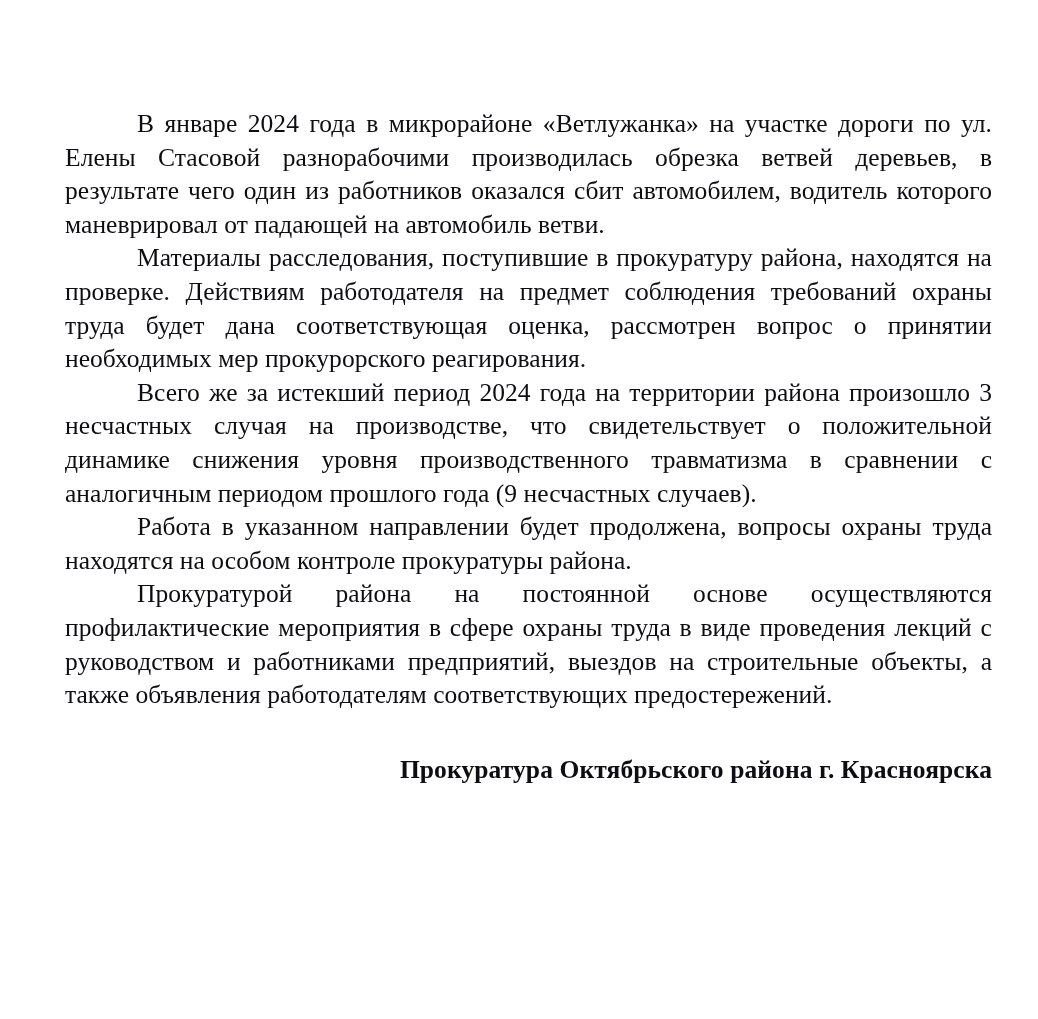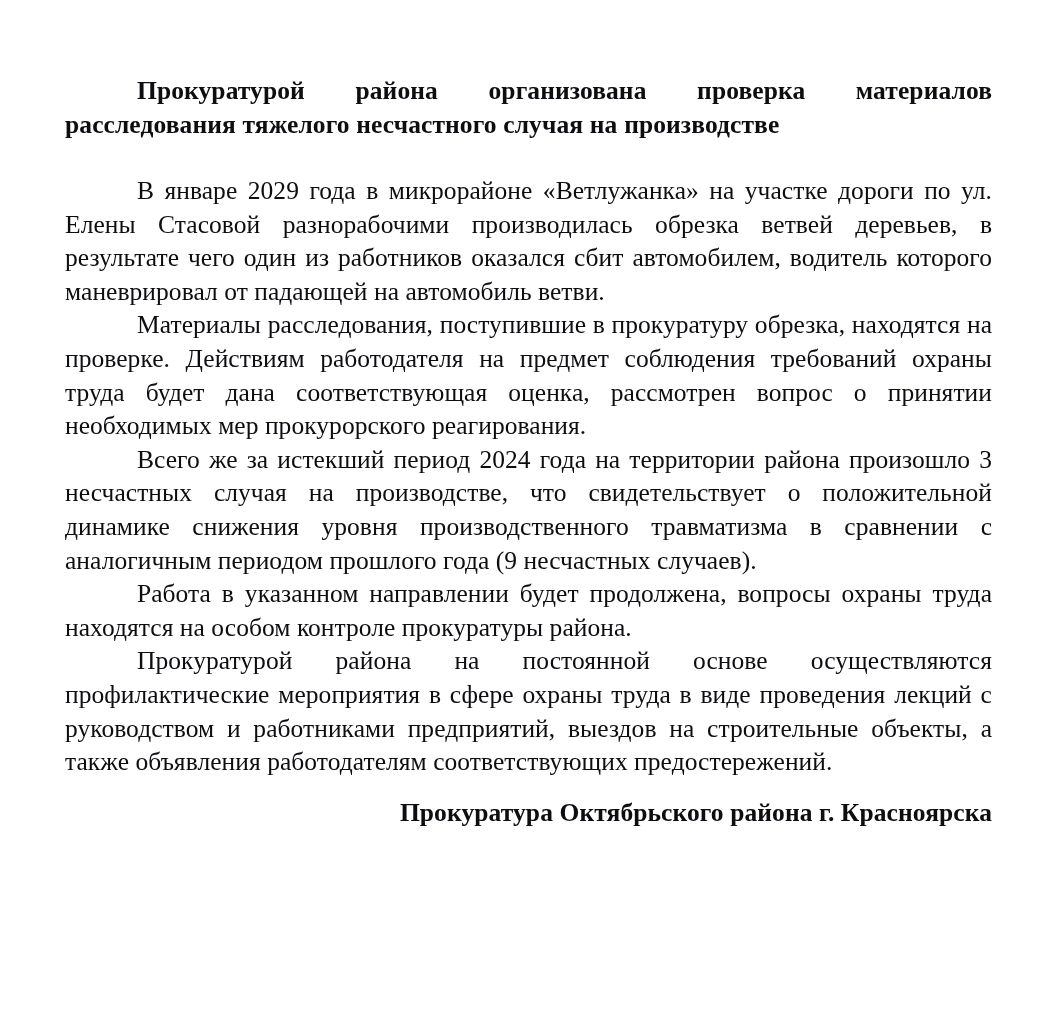--- a/index.html
+++ b/index.html
@@ -43,40 +43,39 @@
   p.para {
     font-size: 25.5px;
     line-height: 33.6px;
     text-align: justify;
     text-align-last: left;
     text-indent: 72px;
     margin: 0;
     letter-spacing: 0.05px;
   }
   .signature {
-    margin-top: 17px;
+    margin-top: 41px;
     font-size: 25.5px;
     line-height: 33.6px;
     font-weight: bold;
     text-align: right;
     letter-spacing: 0.1px;
   }
 </style>
 </head>
 <body>
 
 <div class="page">
 
   <div class="content">
 
-    <h1 class="doc-title">Прокуратурой района организована проверка материалов расследования тяжелого несчастного случая на производстве</h1>
 
     <div class="body-block">
-      <p class="para">В январе 2029 года в микрорайоне «Ветлужанка» на участке дороги по ул. Елены Стасовой разнорабочими производилась обрезка ветвей деревьев, в результате чего один из работников оказался сбит автомобилем, водитель которого маневрировал от падающей на автомобиль ветви.</p>
-      <p class="para">Материалы расследования, поступившие в прокуратуру обрезка, находятся на проверке. Действиям работодателя на предмет соблюдения требований охраны труда будет дана соответствующая оценка, рассмотрен вопрос о принятии необходимых мер прокурорского реагирования.</p>
+      <p class="para">В январе 2024 года в микрорайоне «Ветлужанка» на участке дороги по ул. Елены Стасовой разнорабочими производилась обрезка ветвей деревьев, в результате чего один из работников оказался сбит автомобилем, водитель которого маневрировал от падающей на автомобиль ветви.</p>
+      <p class="para">Материалы расследования, поступившие в прокуратуру района, находятся на проверке. Действиям работодателя на предмет соблюдения требований охраны труда будет дана соответствующая оценка, рассмотрен вопрос о принятии необходимых мер прокурорского реагирования.</p>
       <p class="para">Всего же за истекший период 2024 года на территории района произошло 3 несчастных случая на производстве, что свидетельствует о положительной динамике снижения уровня производственного травматизма в сравнении с аналогичным периодом прошлого года (9 несчастных случаев).</p>
       <p class="para">Работа в указанном направлении будет продолжена, вопросы охраны труда находятся на особом контроле прокуратуры района.</p>
       <p class="para">Прокуратурой района на постоянной основе осуществляются профилактические мероприятия в сфере охраны труда в виде проведения лекций с руководством и работниками предприятий, выездов на строительные объекты, а также объявления работодателям соответствующих предостережений.</p>
     </div>
 
     <div class="signature">Прокуратура Октябрьского района г. Красноярска</div>
 
   </div>
 
 </div>

